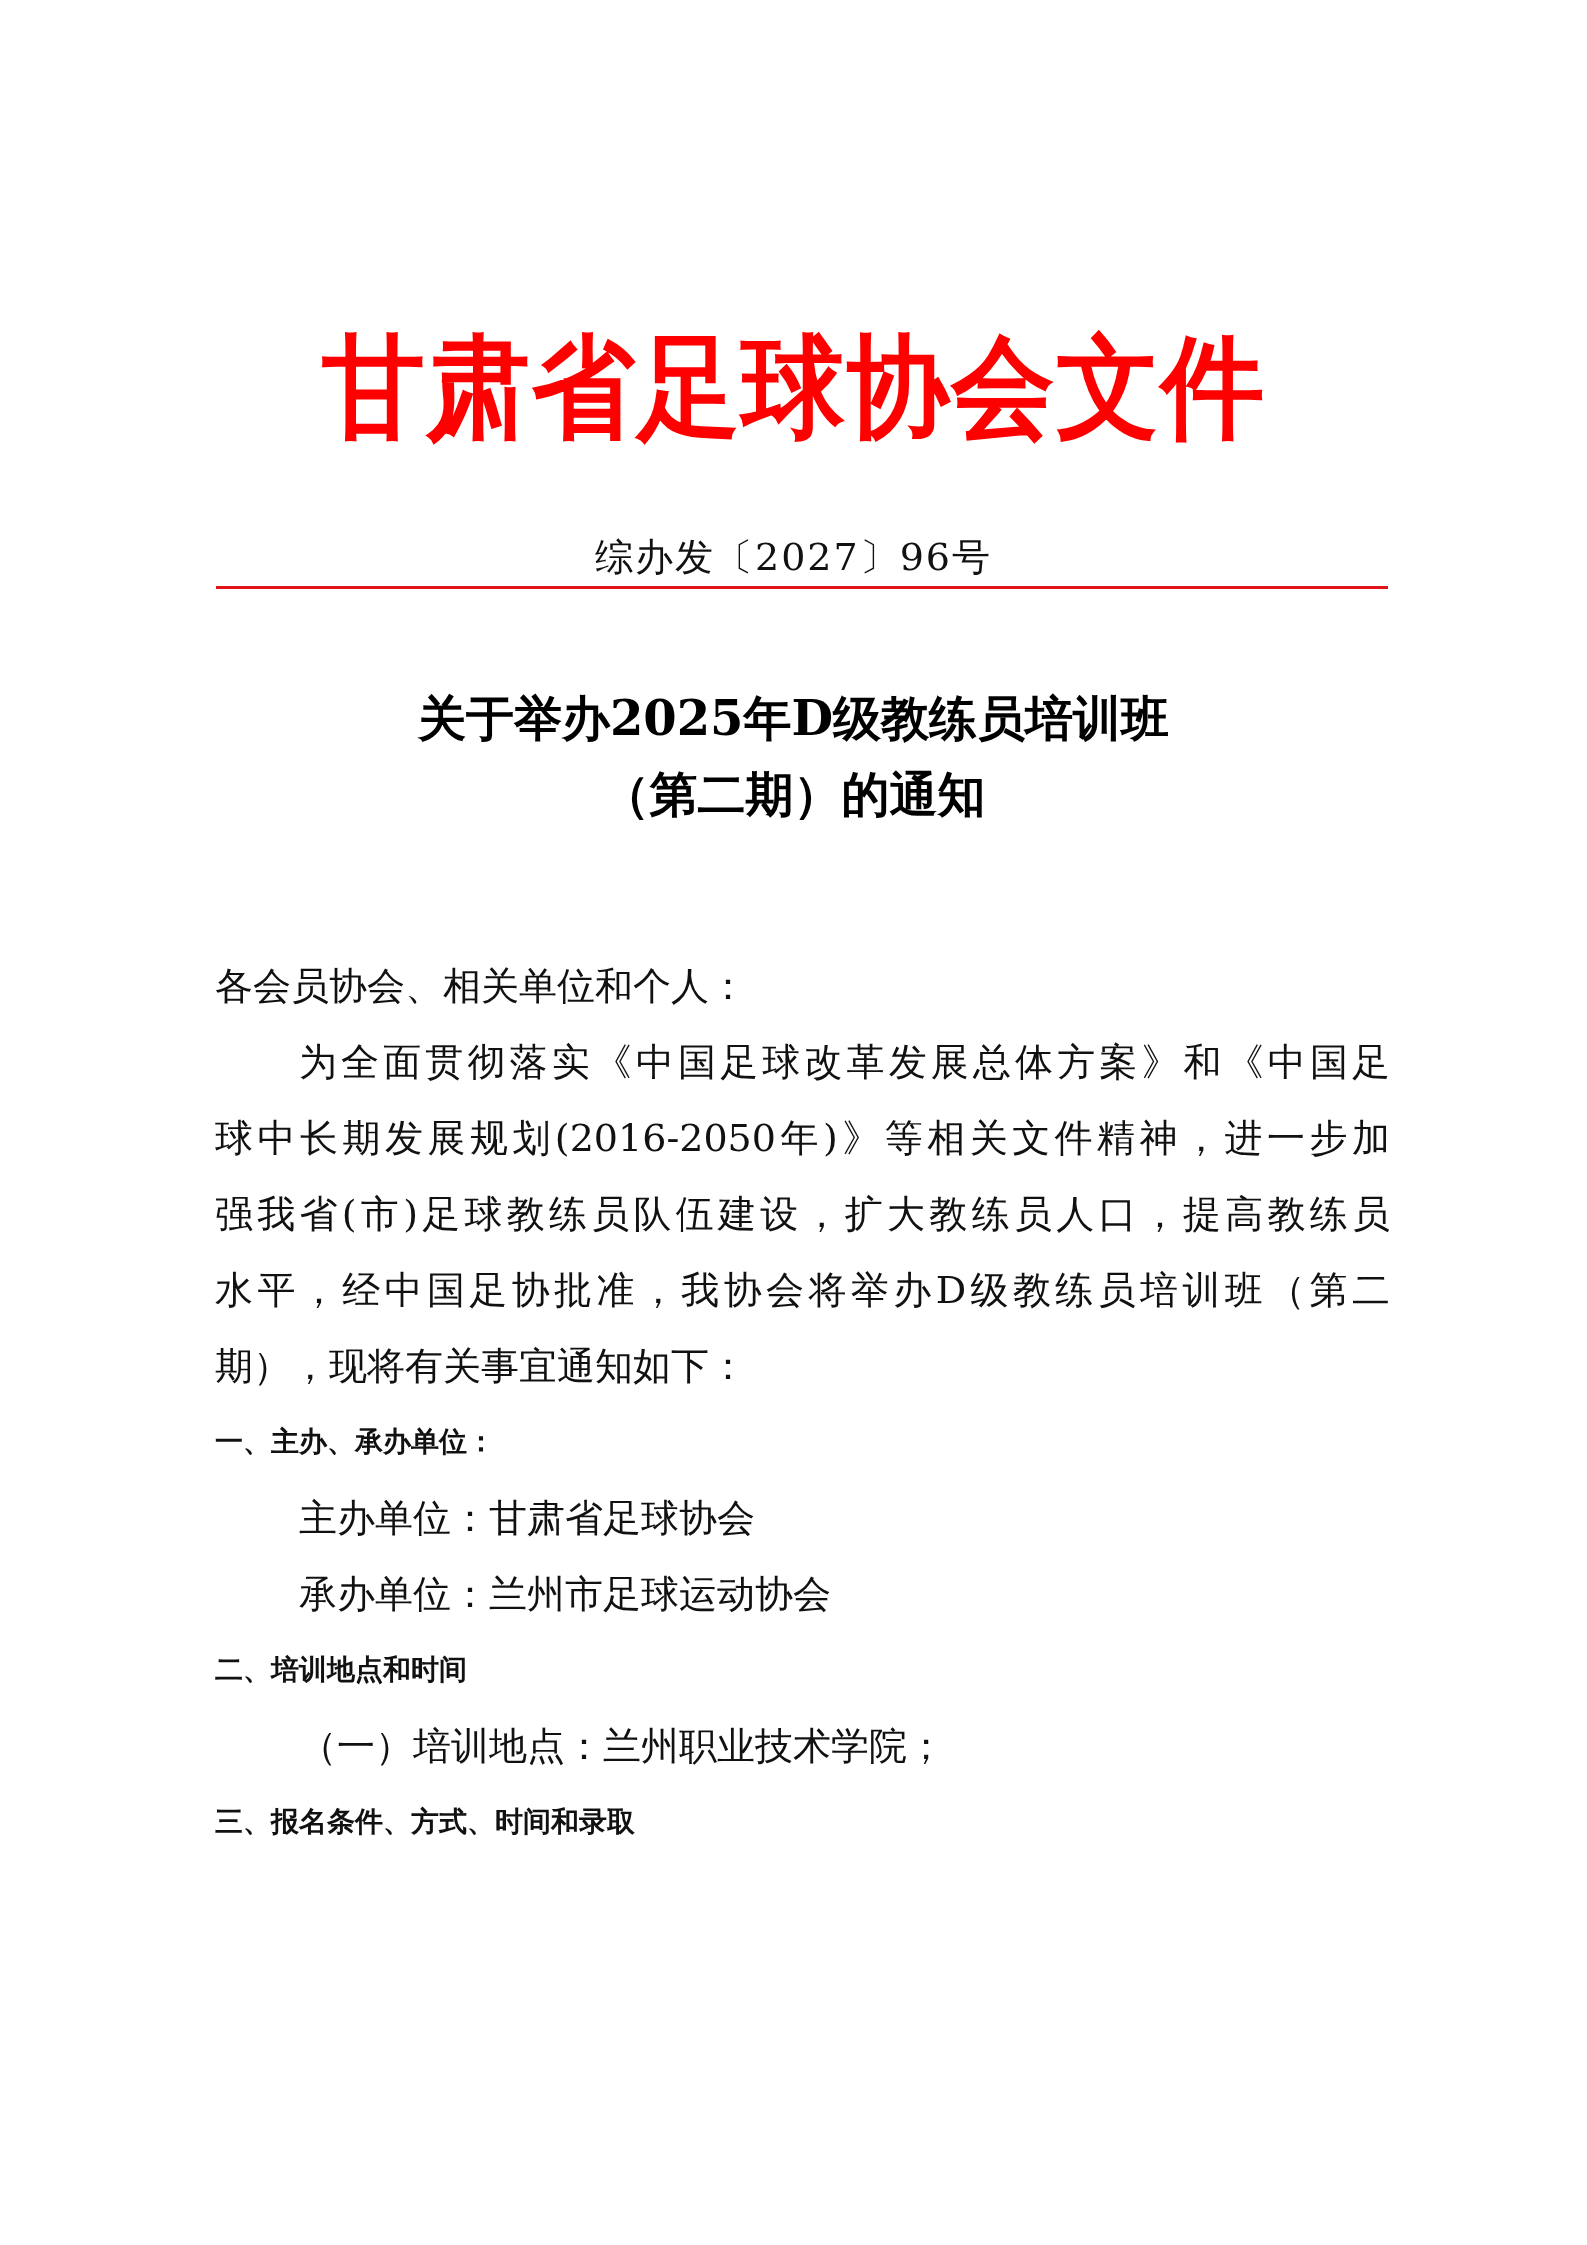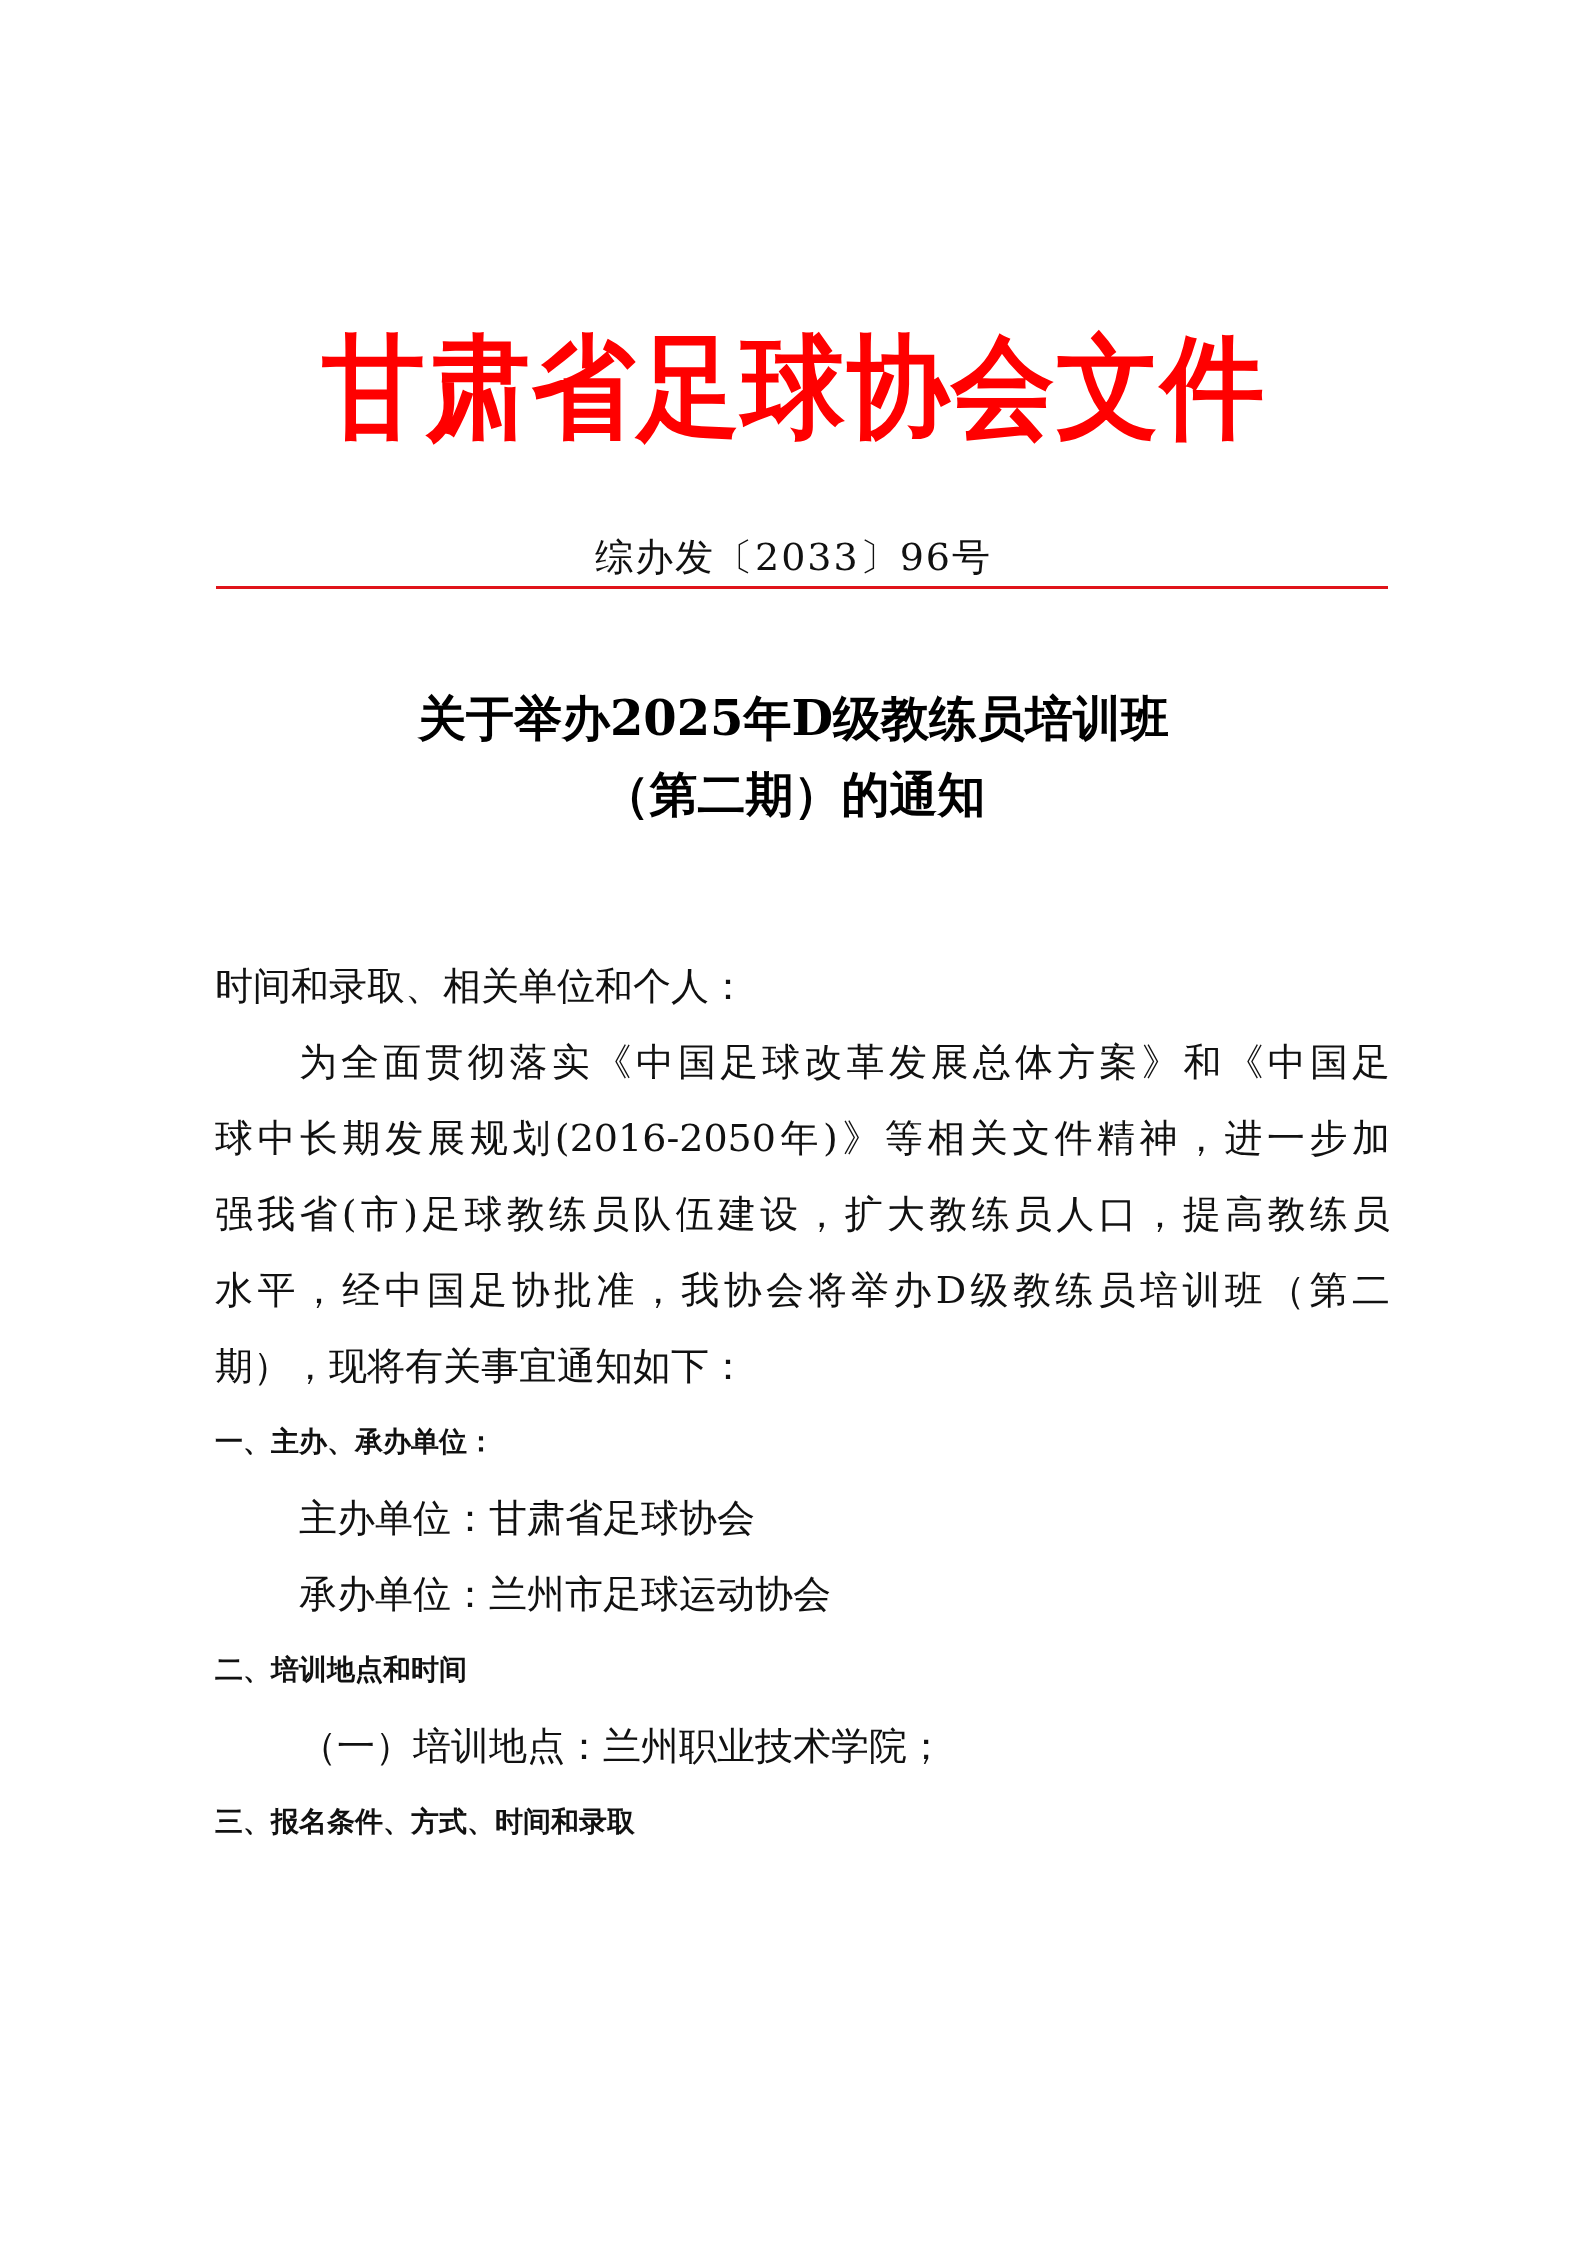--- a/index.html
+++ b/index.html
@@ -117,31 +117,31 @@
   </style>
 </head>
 <body>
 
 <div class="page">
 
   <div class="masthead">
     <span>甘肃省足球协会文件</span>
   </div>
 
-  <div class="doc-number">综办发〔2033〕96号</div>
+  <div class="doc-number">综办发〔2027〕96号</div>
 
   <div class="red-rule"></div>
 
   <div class="title">
     <div>关于举办2025年D级教练员培训班</div>
     <div>（第二期）的通知</div>
   </div>
 
   <div class="body">
-    <div class="plain">时间和录取、相关单位和个人：</div>
+    <div class="plain">各会员协会、相关单位和个人：</div>
 
     <div>
       <div class="line indent">为全面贯彻落实《中国足球改革发展总体方案》和《中国足</div>
       <div class="line">球中长期发展规划(2016-2050年)》等相关文件精神，进一步加</div>
       <div class="line">强我省(市)足球教练员队伍建设，扩大教练员人口，提高教练员</div>
       <div class="line">水平，经中国足协批准，我协会将举办D级教练员培训班（第二</div>
       <div class="line last">期），现将有关事宜通知如下：</div>
     </div>
 
     <div>

